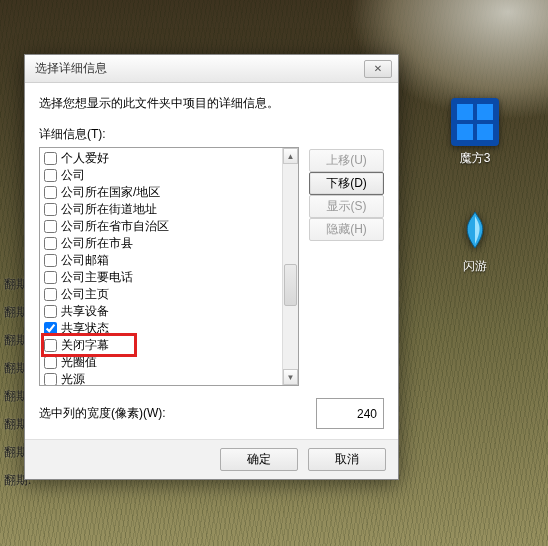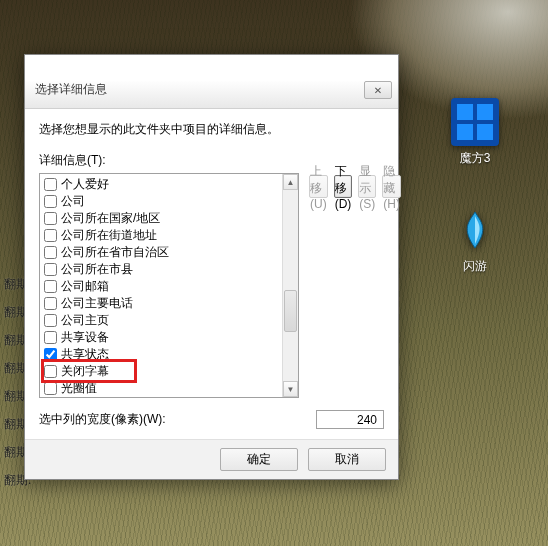--- a/index.html
+++ b/index.html
@@ -57,22 +57,22 @@
   
   .dialog {
     position:absolute; left:24px; top:54px; width:375px; height:426px;
     background:#fff; border:1px solid #888;
     box-shadow:0 4px 20px rgba(0,0,0,0.5);
     display:flex; flex-direction:column;
   }
   .titlebar {
     height:28px; background:linear-gradient(#fefefe,#e8e8e8);
     border-bottom:1px solid #d0d0d0;
-    display:flex; align-items:flex-start; padding:0 6px 0 10px;
-    font-size:12px; color:#333;margin-top:26px;
+    display:flex; align-items:center; padding:0 6px 0 10px;
+    font-size:12px; color:#333;
   }
   .titlebar .spacer { flex:1; }
   .close-btn {
     width:28px; height:18px; border:1px solid #b0b0b0;
     background:linear-gradient(#f8f8f8,#e0e0e0);
     border-radius:2px; display:flex; align-items:center; justify-content:center;
     color:#555; font-size:10px; cursor:pointer;
   }
   .content { flex:1; padding:12px 14px 10px; display:flex; flex-direction:column; }
   .instruction { margin-bottom:14px; color:#000; }
@@ -100,33 +100,33 @@
   }
   .scrollbar {
     position:absolute; right:0; top:0; bottom:0; width:16px;
     background:#f0f0f0; border-left:1px solid #dcdcdc;
   }
   .sb-btn { height:16px; background:linear-gradient(#fdfdfd,#e8e8e8); border:1px solid #c8c8c8; display:flex; align-items:center; justify-content:center; font-size:8px; color:#666; }
   .sb-track { position:absolute; top:16px; bottom:16px; left:0; right:0; }
   .sb-thumb { position:absolute; left:1px; right:1px; top:100px; height:42px; background:linear-gradient(#eaeaea,#d8d8d8); border:1px solid #bfbfbf; border-radius:2px; }
   .sb-btn.bottom { position:absolute; bottom:0; left:0; right:0; }
 
-  .side-btns { width:75px; display:flex; gap:6px; padding-top:2px;}
+  .side-btns { width:75px; display:flex; flex-direction:column; padding-top:2px;}
   .btn {
     height:23px; border:1px solid #adadad; background:linear-gradient(#f8f8f8,#e8e8e8);
     border-radius:2px; font-size:12px; cursor:pointer;
     display:flex; align-items:center; justify-content:center;
   }
   .btn.disabled { color:#9a9a9a; border-color:#cfcfcf; background:linear-gradient(#fafafa,#f0f0f0); cursor:default;}
   .btn.active { border-color:#707070; box-shadow:inset 0 0 0 1px rgba(0,0,0,0.05);}
 
   .width-row { display:flex; align-items:center; gap:0; margin-top:12px;}
   .width-row .lbl { flex:0 0 auto; }
   .width-row input {
-    width:68px; height:19px; border:1px solid #a0a0a0; text-align:right;
+    width:68px; height:31px; border:1px solid #a0a0a0; text-align:right;
     padding:0 6px; font-size:12px; margin-left:auto;
   }
 
   .footer {
     height:40px; border-top:1px solid #e0e0e0;
     background:#f2f2f2;
     display:flex; align-items:center; justify-content:flex-end; gap:10px; padding:0 12px;
   }
   .footer .btn { width:78px; }
 </style>

